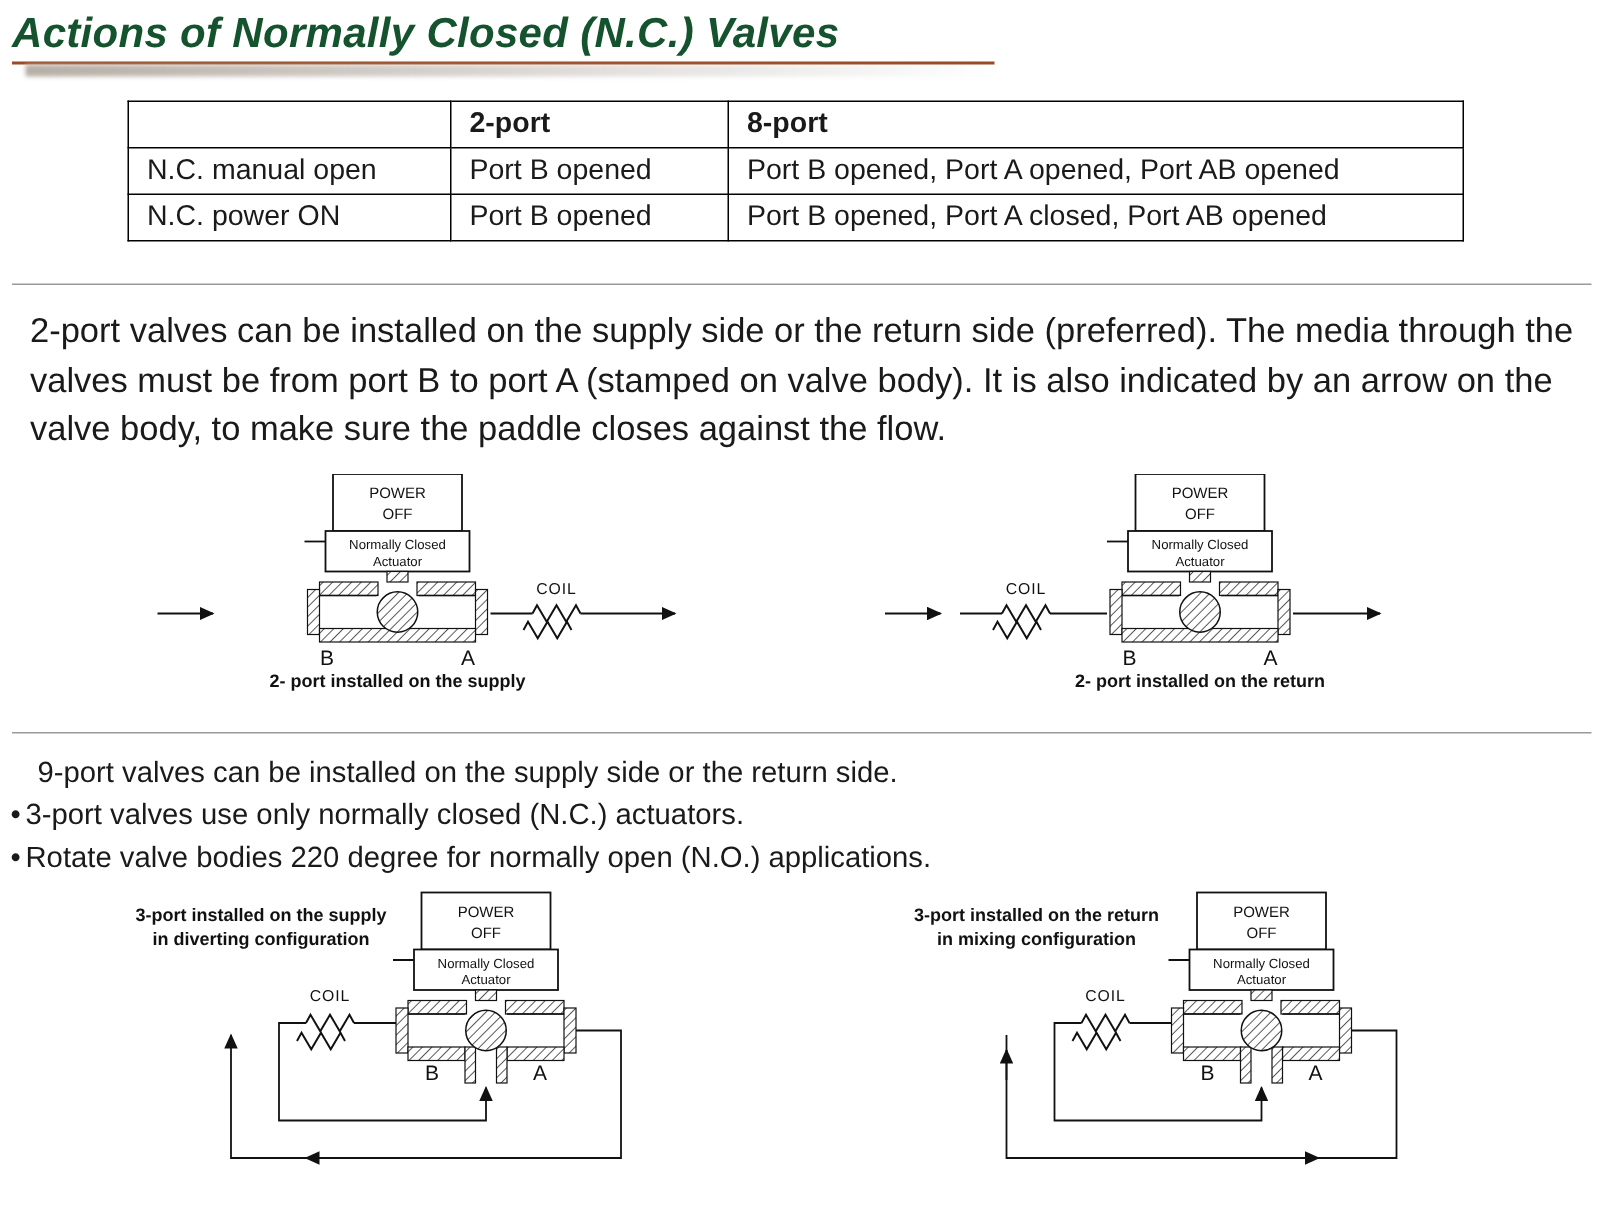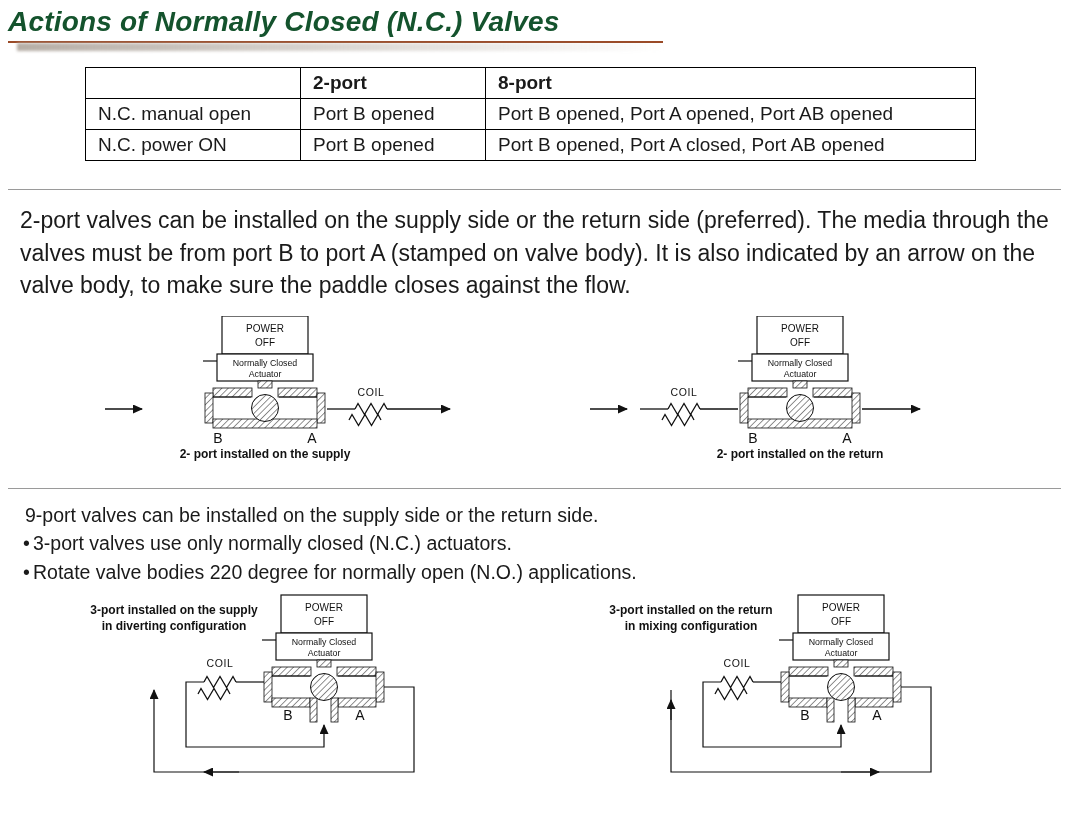--- a/index.html
+++ b/index.html
@@ -21,21 +21,21 @@
 
   hr.divider { border:none; border-top:1px solid #9a9a9a; margin:28px 8px 0 8px; }
 
   p.para { font-size:23px; line-height:1.42; margin:14px 14px 0 20px; }
 
   .diagrams { display:flex; justify-content:center; gap:50px; margin-top:14px; }
   .diagrams3 { display:flex; justify-content:center; gap:12px; margin-top:6px; }
 
   .tp-text { margin-top:12px; font-size:19.5px; line-height:1.45; }
   .tp-intro { margin-left:25px; }
-  .bullet-line { display:flex;margin-left:16px; }
+  .bullet-line { display:flex; }
   .bullet { width:17px; padding-left:7px; }
   .bullet::before { content:"\2022"; }
 
   svg text { font-family:"Liberation Sans", sans-serif; fill:#111; }
   .t10 { font-size:10px; text-anchor:middle; }
   .t9  { font-size:8.8px; text-anchor:middle; }
   .coil { font-size:10.5px; text-anchor:middle; letter-spacing:.6px; }
   .port { font-size:14px; text-anchor:middle; }
   .cap  { font-size:12px; font-weight:bold; text-anchor:middle; }
 </style>

